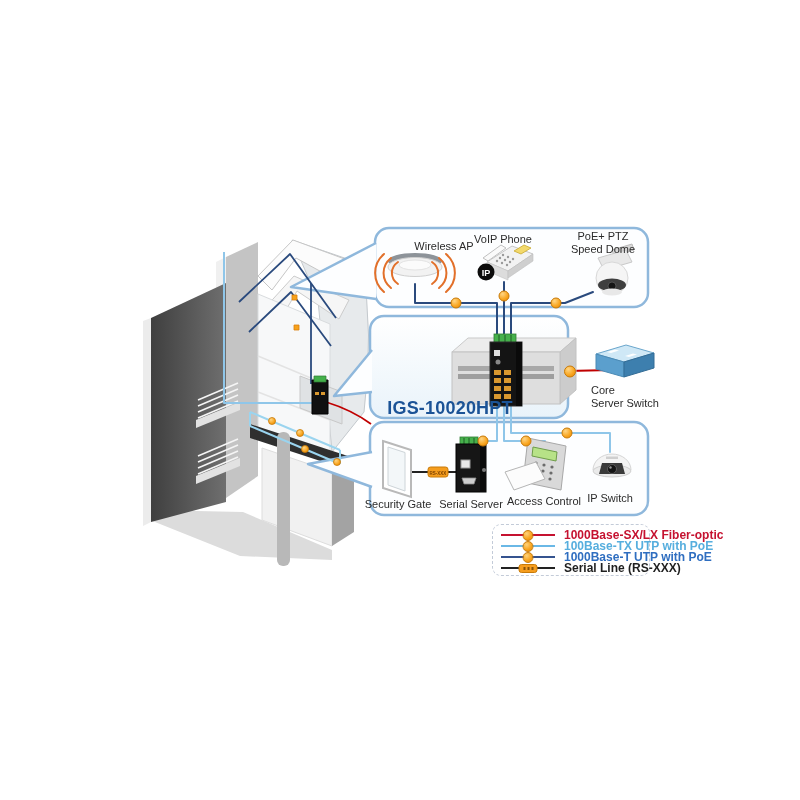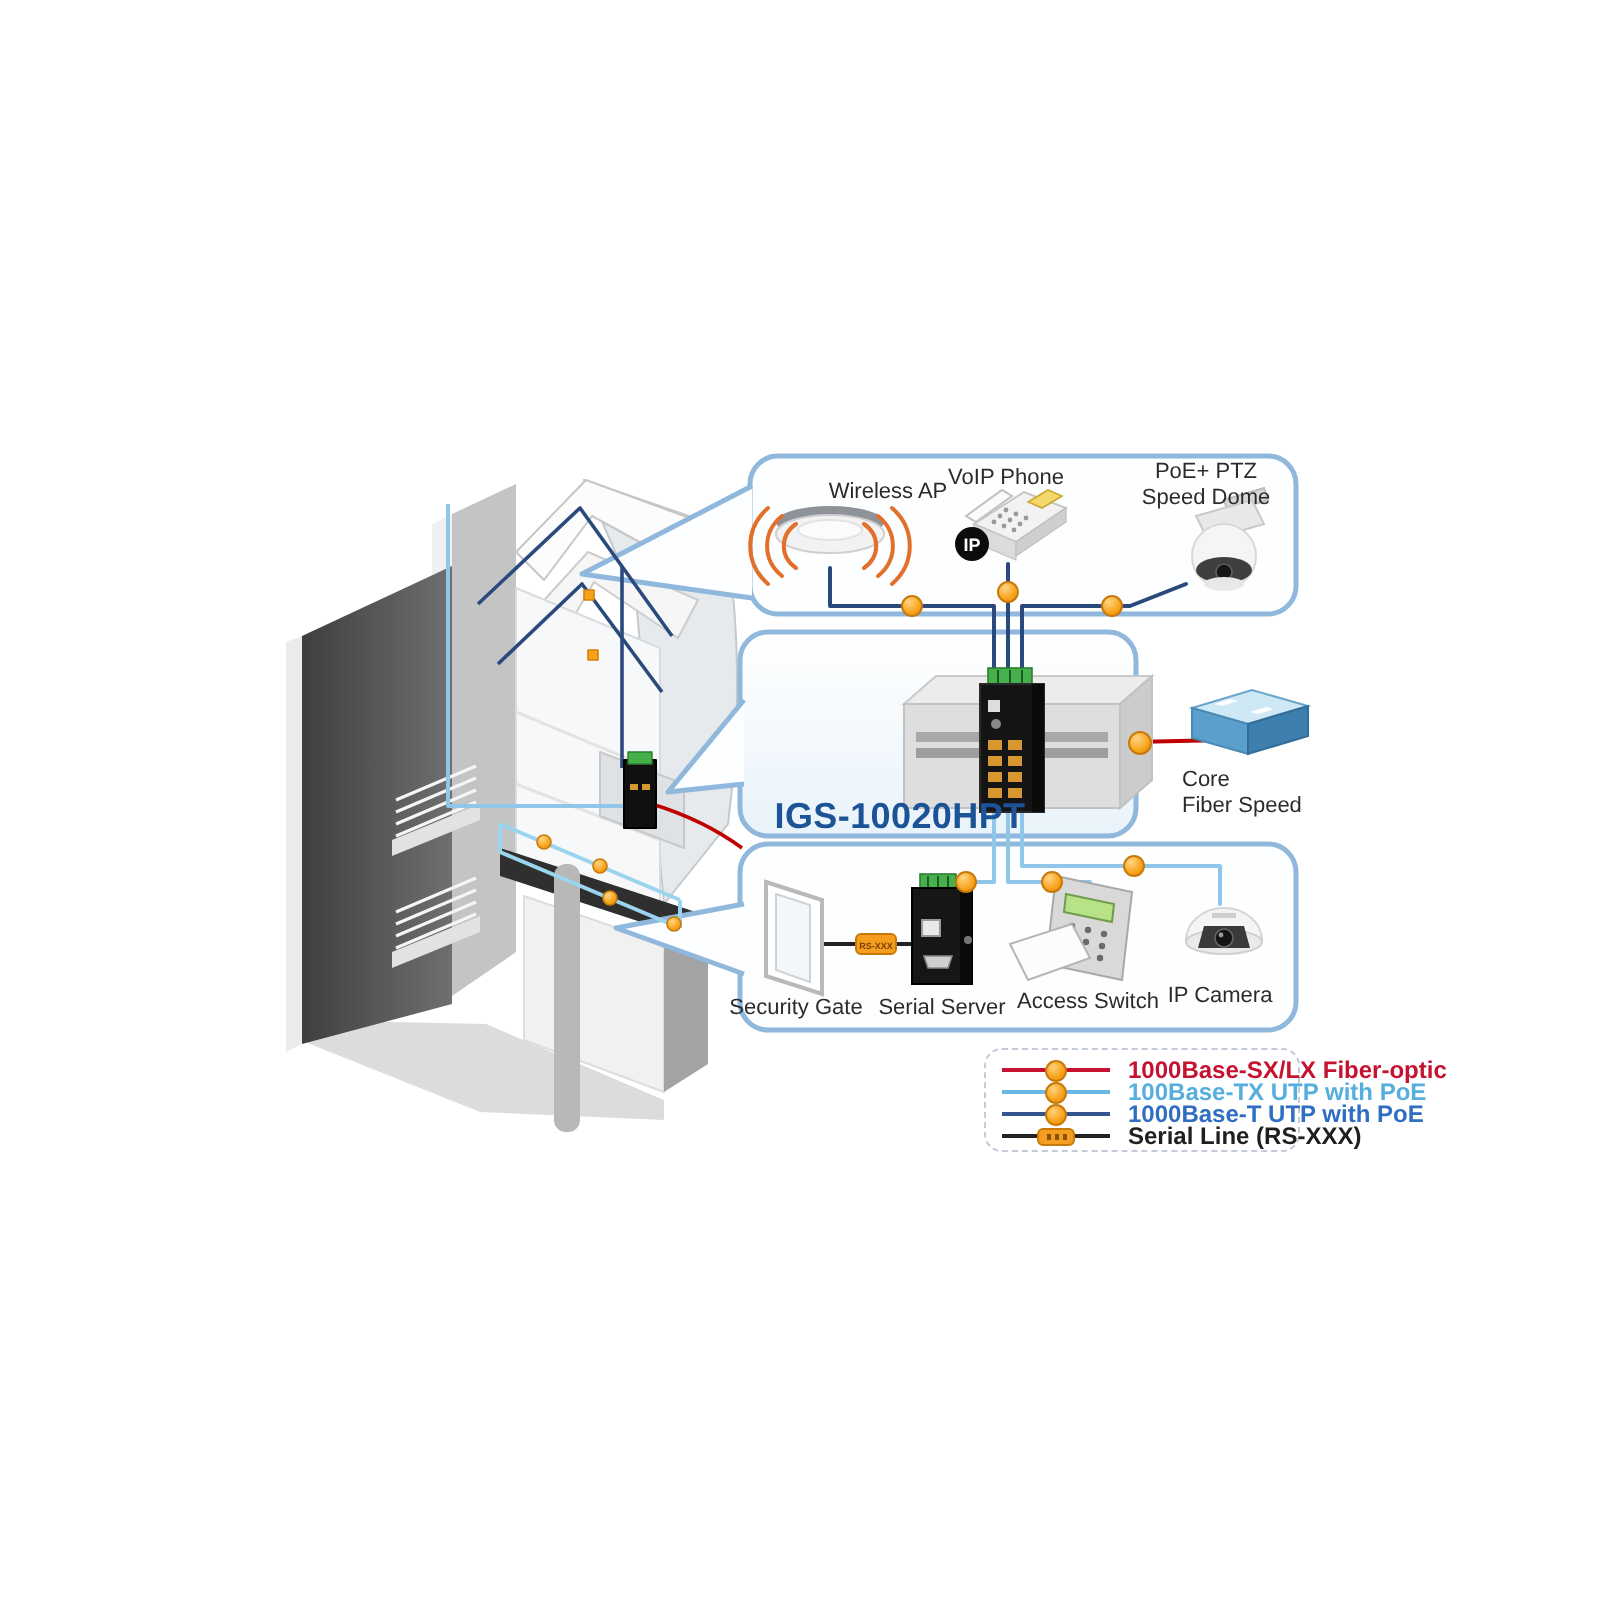--- a/index.html
+++ b/index.html
@@ -277,25 +277,25 @@
     <circle cx="567" cy="433" r="5" fill="url(#dotGrad)"></circle>
   </g>
 </svg>
 
 <div class="lbl" style="left:415px;top:240px;margin-left:29px;">Wireless AP</div>
 <div class="lbl" style="left:503px;top:233px;">VoIP Phone</div>
 <div class="lbl" style="left:603px;top:230px;">PoE+ PTZ
 Speed Dome</div>
 <div class="lbl" id="igs-label" style="left:450px;top:398px;">IGS-10020HPT</div>
 <div class="lbl left" style="left:591px;top:384px;">Core
-Fiber Speed</div>
+Server Switch</div>
 <div class="lbl" style="left:398px;top:498px;">Security Gate</div>
 <div class="lbl" style="left:471px;top:498px;">Serial Server</div>
-<div class="lbl" style="left:544px;top:495px;">Access Switch</div>
-<div class="lbl" style="left:610px;top:492px;">IP Camera</div>
+<div class="lbl" style="left:544px;top:495px;">Access Control</div>
+<div class="lbl" style="left:610px;top:492px;">IP Switch</div>
 
 <div id="legend">
   <div class="lg-row">
     <span class="lg-line">
           <span class="lg-dot"></span>
         </span>
     <span class="lg-txt">1000Base-SX/LX Fiber-optic</span>
   </div>
   <div class="lg-row">
     <span class="lg-line">

